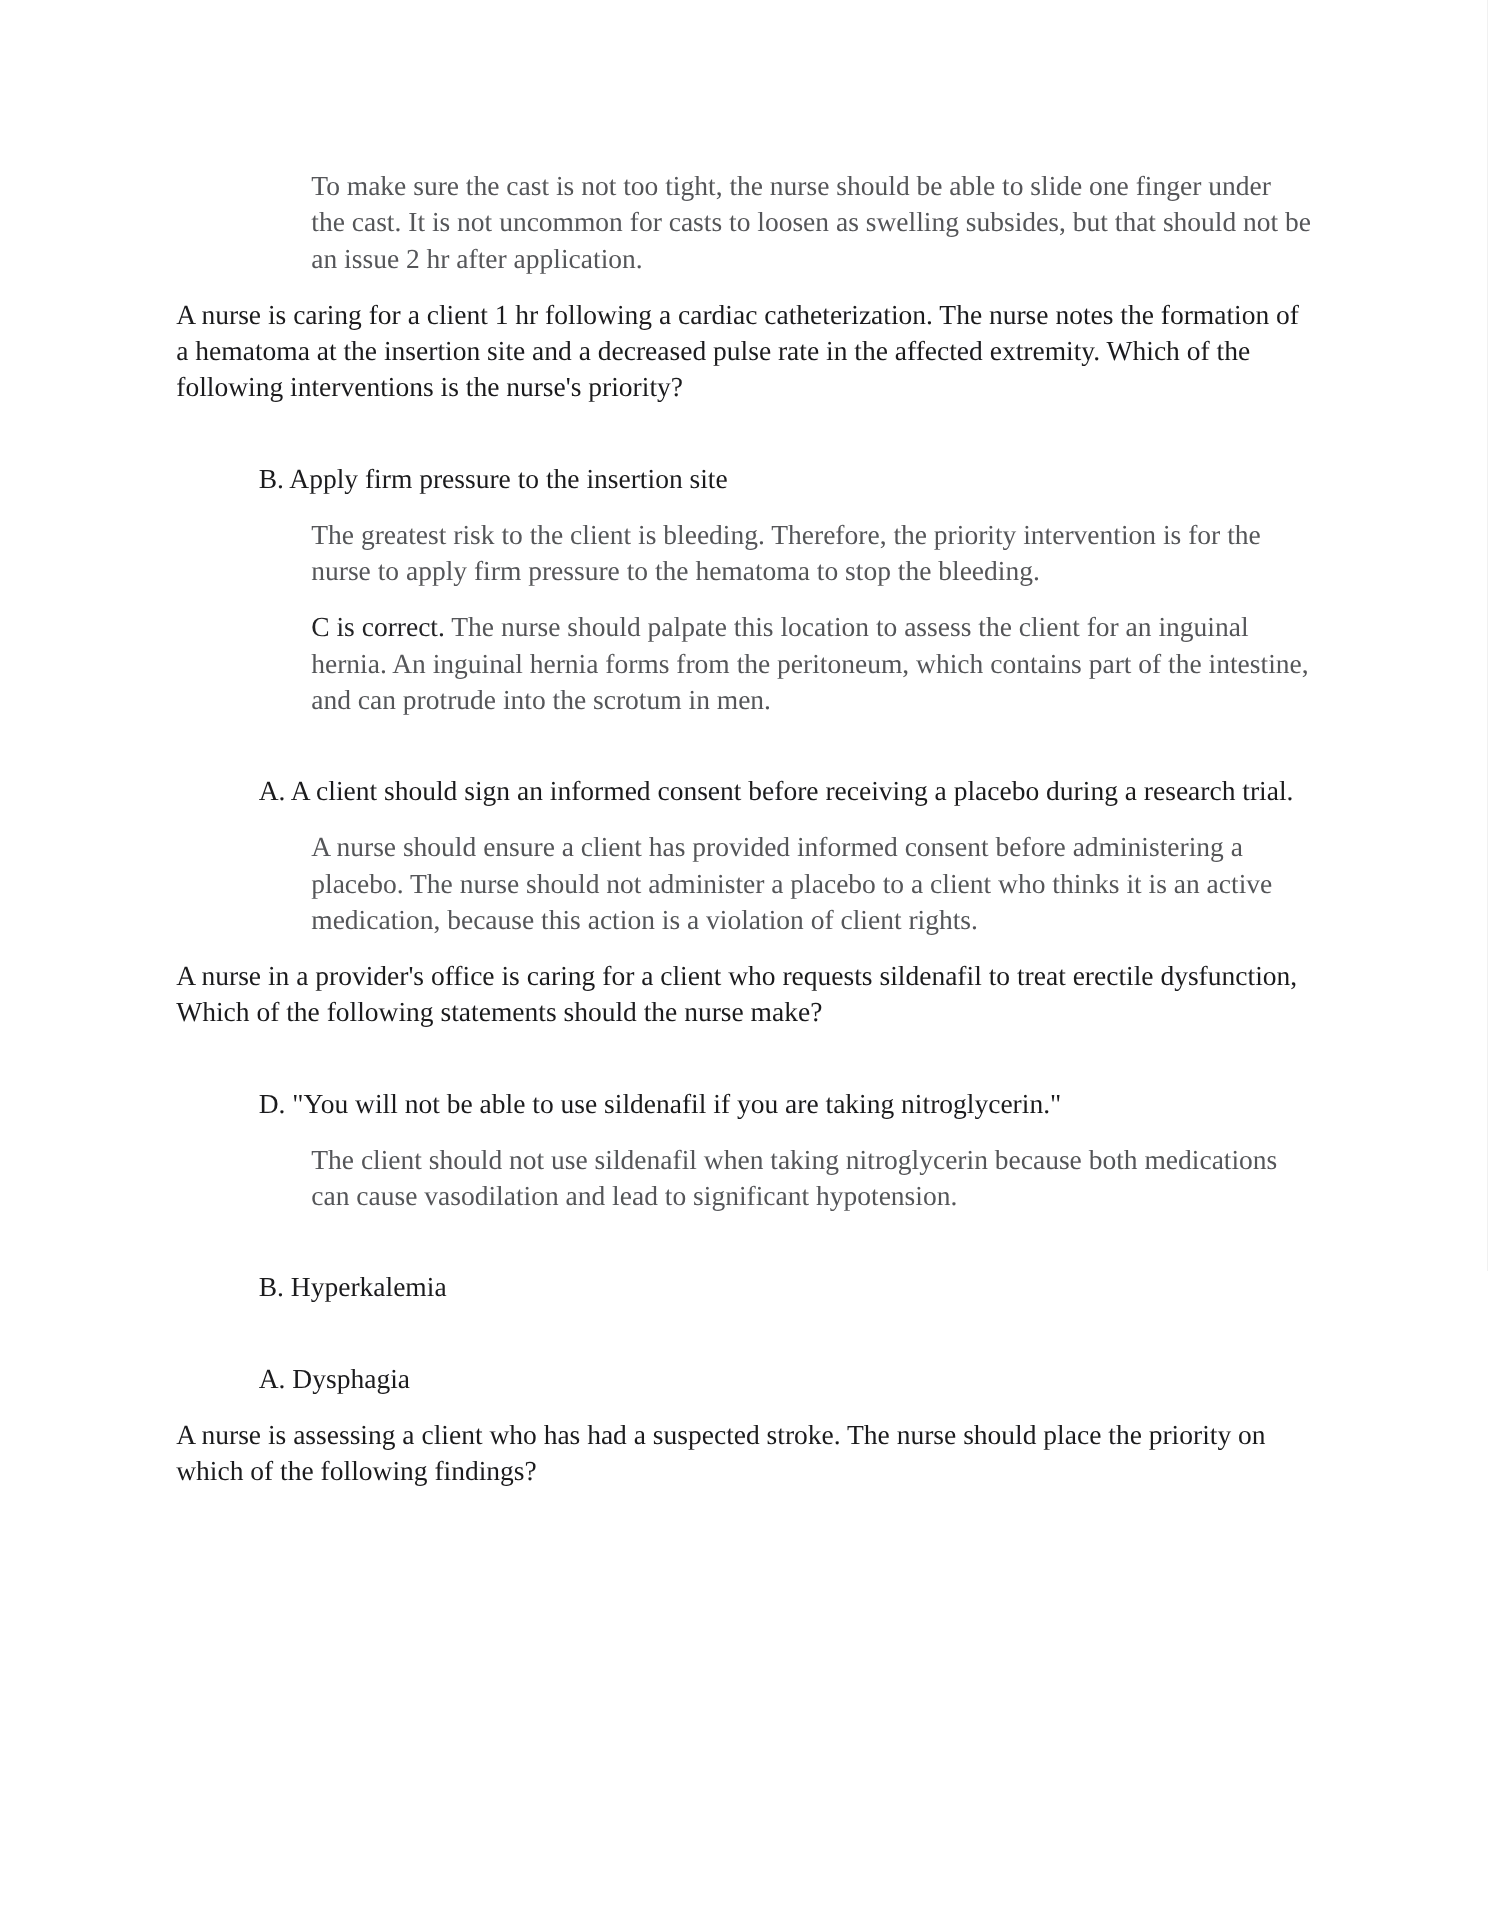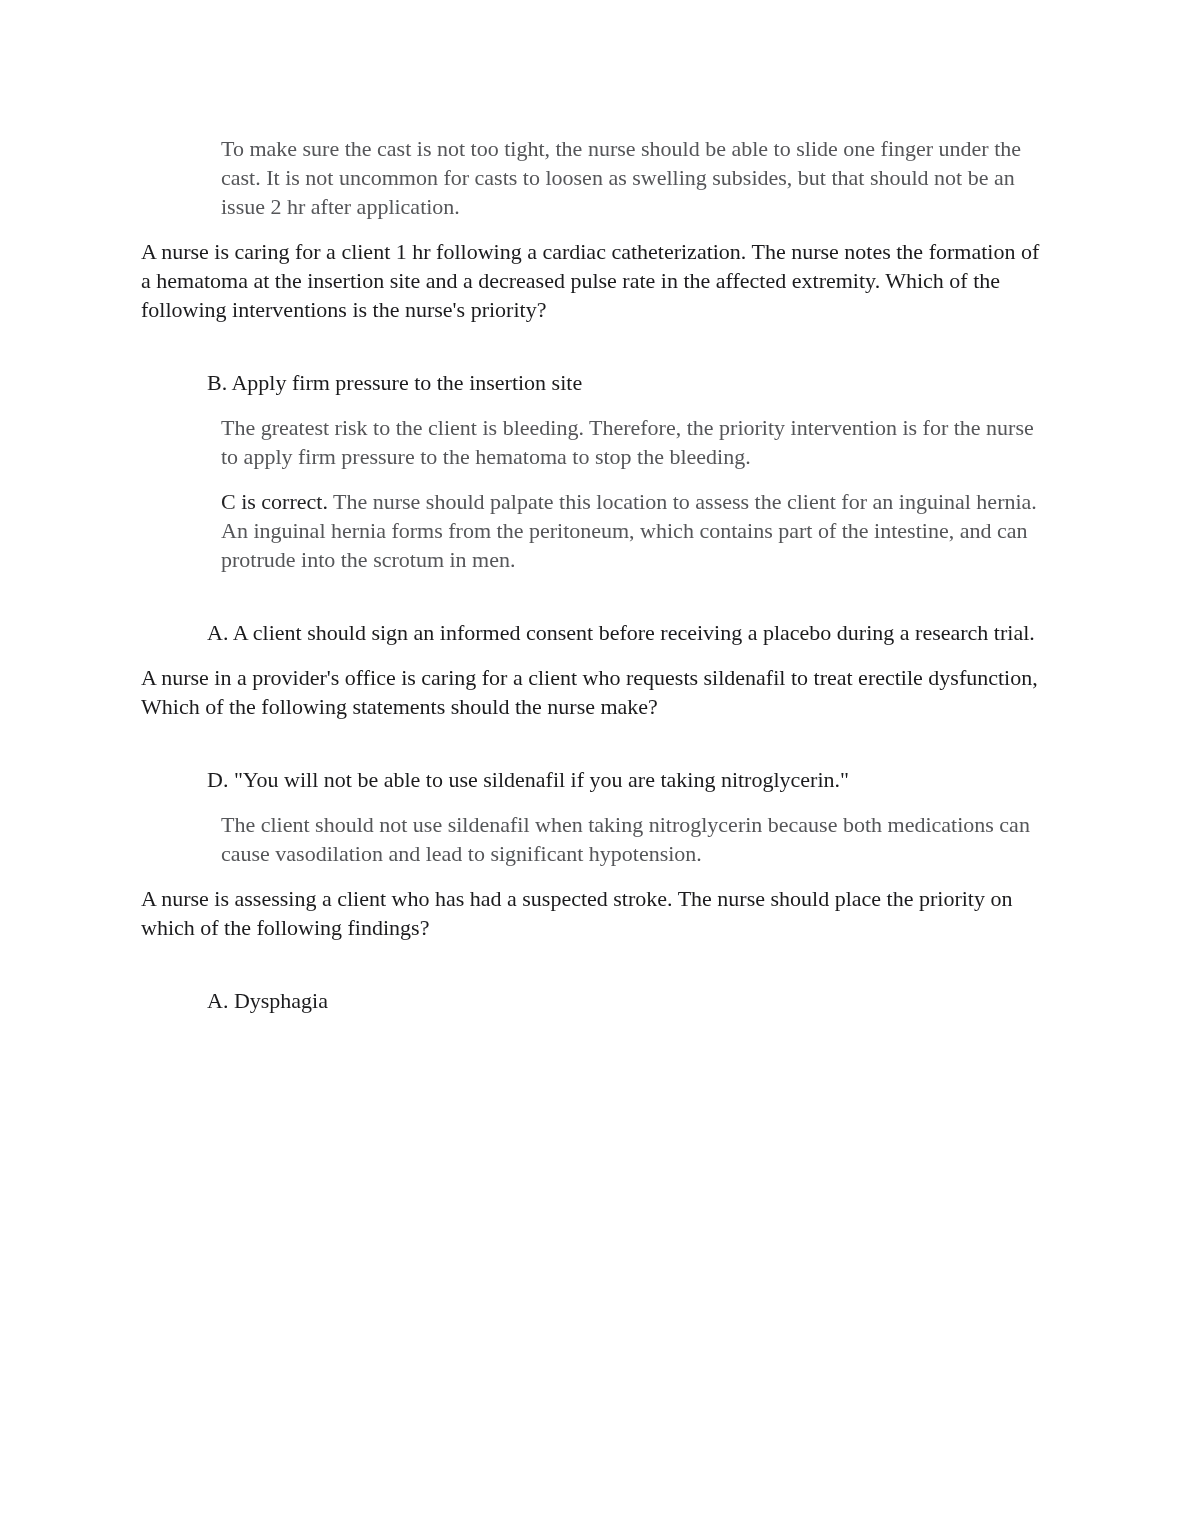--- a/index.html
+++ b/index.html
@@ -21,21 +21,21 @@
     color: var(--text-color, #1b1b1d);
   }
   .answer {
     color: var(--text-color, #1b1b1d);
     margin-left: 102px;
     text-indent: -36px;
     margin-top: 44px;
   }
   .rationale {
     color: var(--muted-color, #555659);
-    margin-left: 80px;
+    margin-left: 108px;
   }
   .lead {
     font-weight: normal;
     color: var(--lead-color, #232325);
   }
 </style>
 </head>
 <body>
 
 <div class="page">
@@ -46,26 +46,28 @@
   <p class="para answer">B. Apply firm pressure to the insertion site</p>
 
   <p class="para rationale">The greatest risk to the client is bleeding. Therefore, the priority intervention is for the nurse to apply firm pressure to the hematoma to stop the bleeding.</p>
 
 
   <p class="para rationale"><span class="lead">C is correct.</span> <span>The nurse should palpate this location to assess the client for an inguinal hernia. An inguinal hernia forms from the peritoneum, which contains part of the intestine, and can protrude into the scrotum in men.</span></p>
 
 
   <p class="para answer">A. A client should sign an informed consent before receiving a placebo during a research trial.</p>
 
+  <p class="para rationale">A nurse should ensure a client has provided informed consent before administering a placebo. The nurse should not administer a placebo to a client who thinks it is an active medication, because this action is a violation of client rights.</p>
 
   <p class="para question">A nurse in a provider's office is caring for a client who requests sildenafil to treat erectile dysfunction, Which of the following statements should the nurse make?</p>
 
   <p class="para answer">D. "You will not be able to use sildenafil if you are taking nitroglycerin."</p>
 
   <p class="para rationale">The client should not use sildenafil when taking nitroglycerin because both medications can cause vasodilation and lead to significant hypotension.</p>
 
 
+  <p class="para answer">B. Hyperkalemia</p>
 
 
+  <p class="para answer">A. Dysphagia</p>
+
   <p class="para question">A nurse is assessing a client who has had a suspected stroke. The nurse should place the priority on which of the following findings?</p>
-
-  <p class="para answer">A. Dysphagia</p>
 </div>
 
 </body></html>

